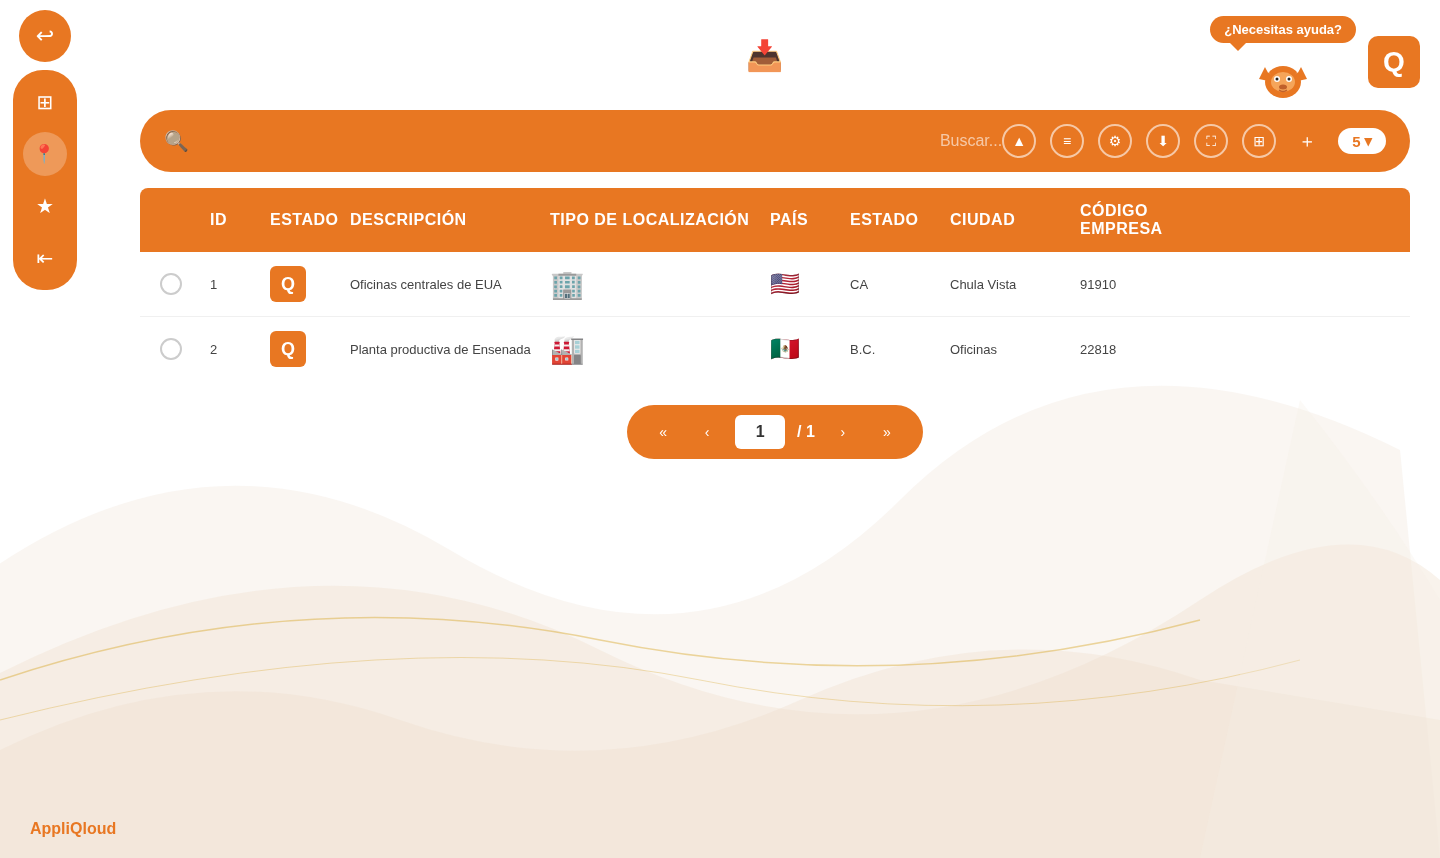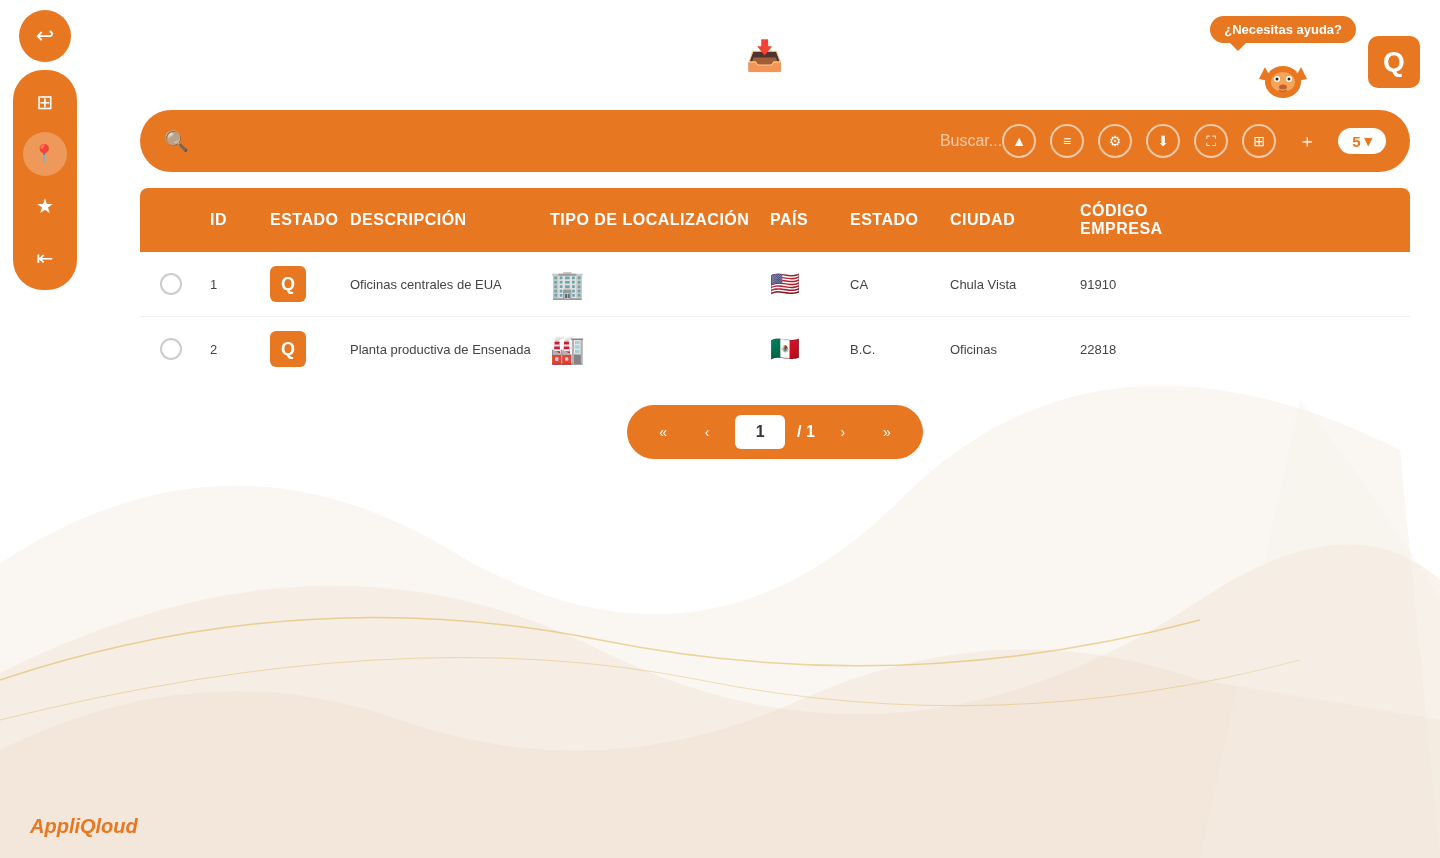--- a/index.html
+++ b/index.html
@@ -366,24 +366,23 @@
       font-size: 16px;
       font-weight: bold;
     }
 
     
     .footer-brand {
       position: absolute;
       bottom: 20px;
       left: 30px;
       z-index: 10;
-      font-size: 20px;
+      font-size: 16px;
       font-weight: bold;
       color: #333;
-      font-style: italic;
     }
 
     .footer-brand span { color: #E87722; }
 
     
     .cell-text {
       font-size: 13px;
       color: #444;
     }
 

